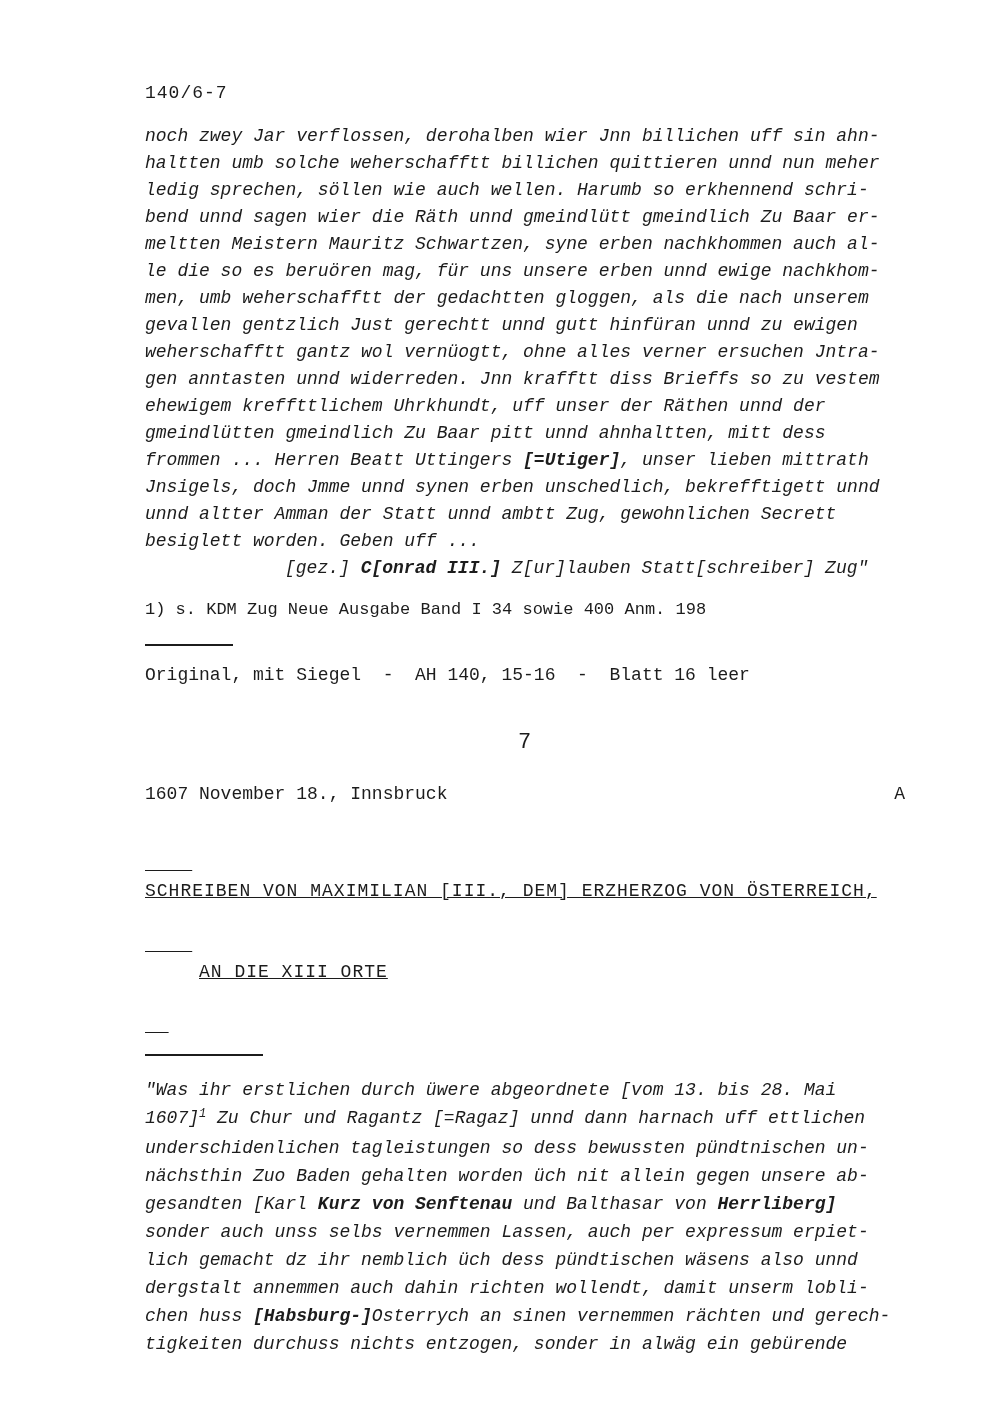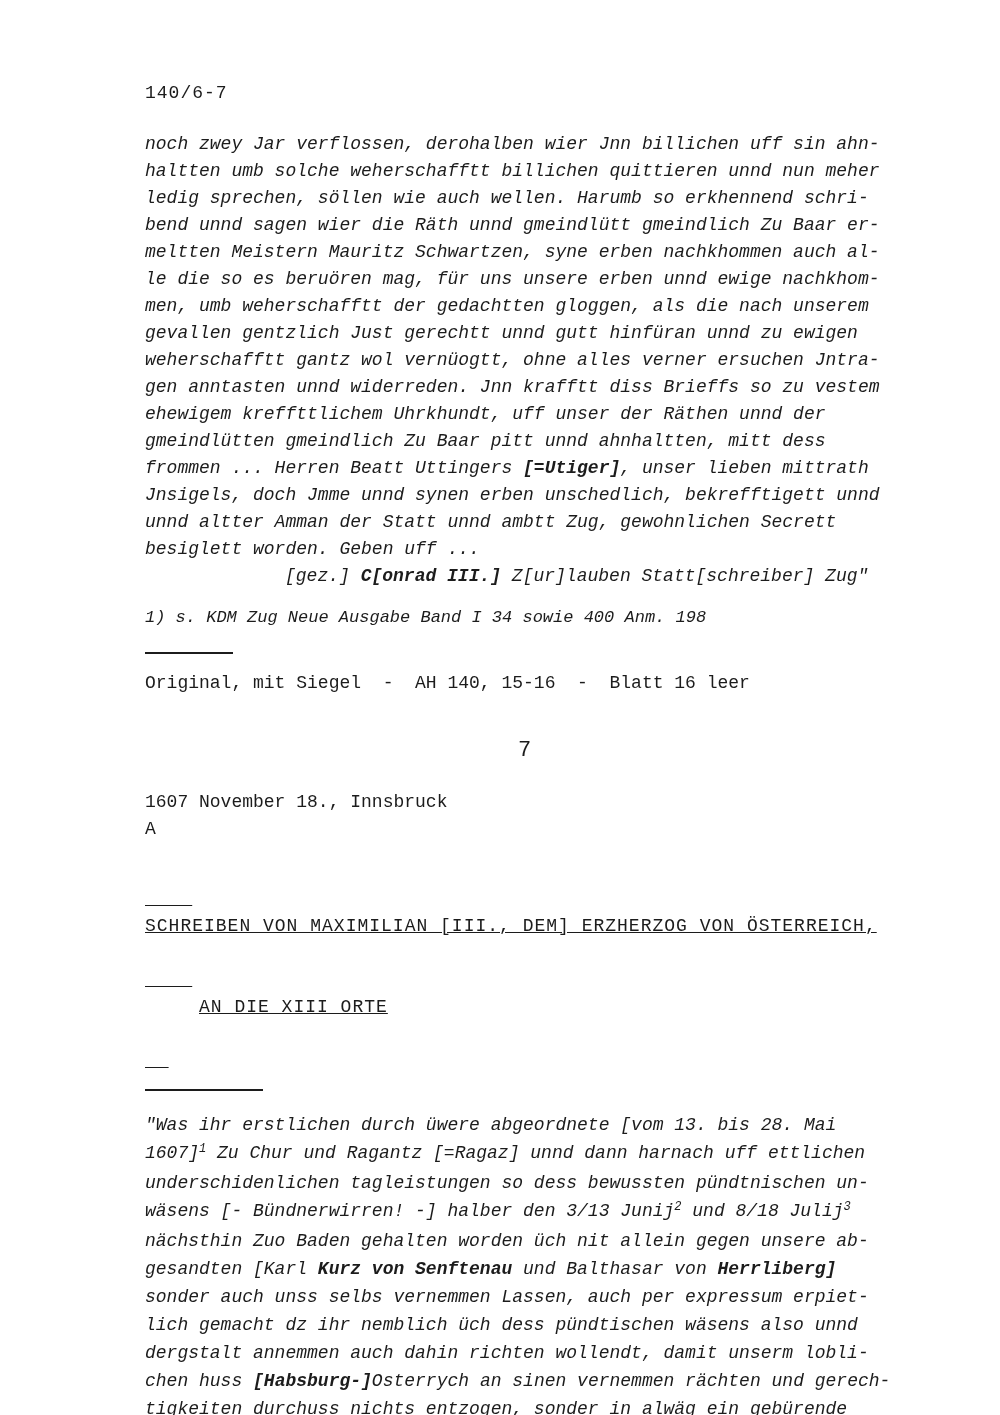--- a/index.html
+++ b/index.html
@@ -24,32 +24,31 @@
     font-size: 18px;
     line-height: 27px;
     letter-spacing: 1px;
     white-space: pre;
   }
   .para {
     font-style: italic;
     font-size: 18px;
     line-height: 27px;
   }
-  .para1 { margin-top: 24px; font-style: italic; }
+  .para1 { margin-top: 16px; font-style: italic; }
   .para2 { margin-top: 20px; line-height: 28px; }
   .line { white-space: pre; }
   .b { font-weight: bold; }
   .sup {
     font-size: 12px;
     position: relative;
     top: -6px;
   }
   .signature { padding-left: 140px; }
   .footnote {
-    font-style: italic;
     font-size: 17px;
     line-height: 24px;
     margin-top: 16px;
     white-space: pre;
   }
   .rule {
     border: none;
     border-top: 2px solid #1c1c1c;
     width: 88px;
     margin: 22px 0 0 0;
@@ -71,21 +70,20 @@
     text-align: center;
     letter-spacing: 1px;
   }
   .dateline {
     margin-top: 24px;
     font-size: 18px;
     line-height: 27px;
     display: flex;
     justify-content: space-between;
     white-space: pre;
-    flex-direction: column;
   }
   .doctitle {
     margin-top: 16px;
     font-size: 18px;
     line-height: 27px;
     letter-spacing: 1px;
     white-space: pre;
     text-decoration: underline;
   }
   .title-indent { padding-left: 54px; }
@@ -137,21 +135,20 @@
     <div>SCHREIBEN VON MAXIMILIAN [III., DEM] ERZHERZOG VON ÖSTERREICH,</div>
     <div class="title-indent">AN DIE XIII ORTE</div>
   </div>
 
   <hr class="rule rule2">
 
   <div class="para para2">
       <div class="line"><span>"Was ihr erstlichen durch üwere abgeordnete [vom 13. bis 28. Mai</span></div>
       <div class="line"><span>1607]</span><span class="sup">1</span><span> Zu Chur und Ragantz [=Ragaz] unnd dann harnach uff ettlichen</span></div>
       <div class="line"><span>underschidenlichen tagleistungen so dess bewussten pündtnischen un-</span></div>
-      <div class="line"><span>wäsens [- Bündnerwirren! -] halber den 3/13 Junij</span><span class="sup">2</span><span> und 8/18 Julij</span><span class="sup">3</span></div>
       <div class="line"><span>nächsthin Zuo Baden gehalten worden üch nit allein gegen unsere ab-</span></div>
       <div class="line"><span>gesandten [Karl </span><span class="b">Kurz von Senftenau</span><span> und Balthasar von </span><span class="b">Herrliberg]</span></div>
       <div class="line"><span>sonder auch unss selbs vernemmen Lassen, auch per expressum erpiet-</span></div>
       <div class="line"><span>lich gemacht dz ihr nemblich üch dess pündtischen wäsens also unnd</span></div>
       <div class="line"><span>dergstalt annemmen auch dahin richten wollendt, damit unserm lobli-</span></div>
       <div class="line"><span>chen huss </span><span class="b">[Habsburg-]</span><span>Osterrych an sinen vernemmen rächten und gerech-</span></div>
       <div class="line"><span>tigkeiten durchuss nichts entzogen, sonder in alwäg ein gebürende</span></div>
     </div>
 
 </div>

